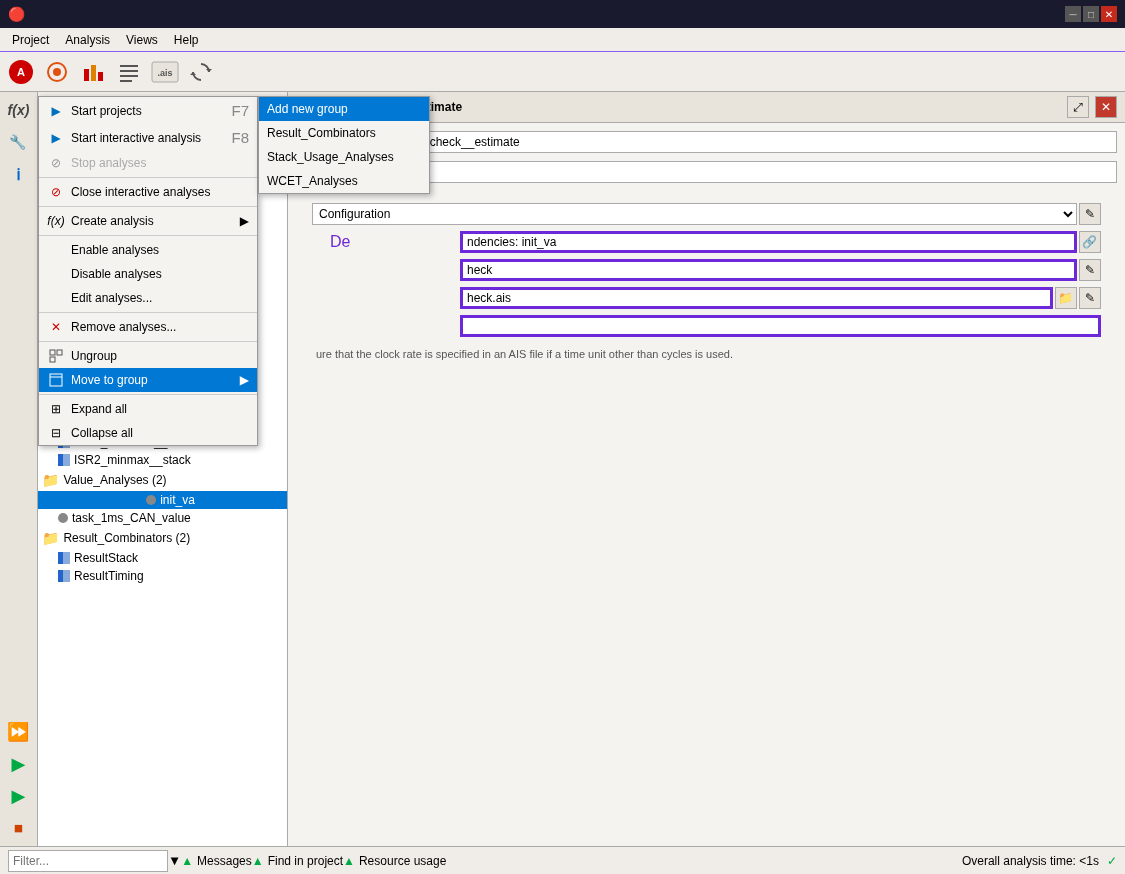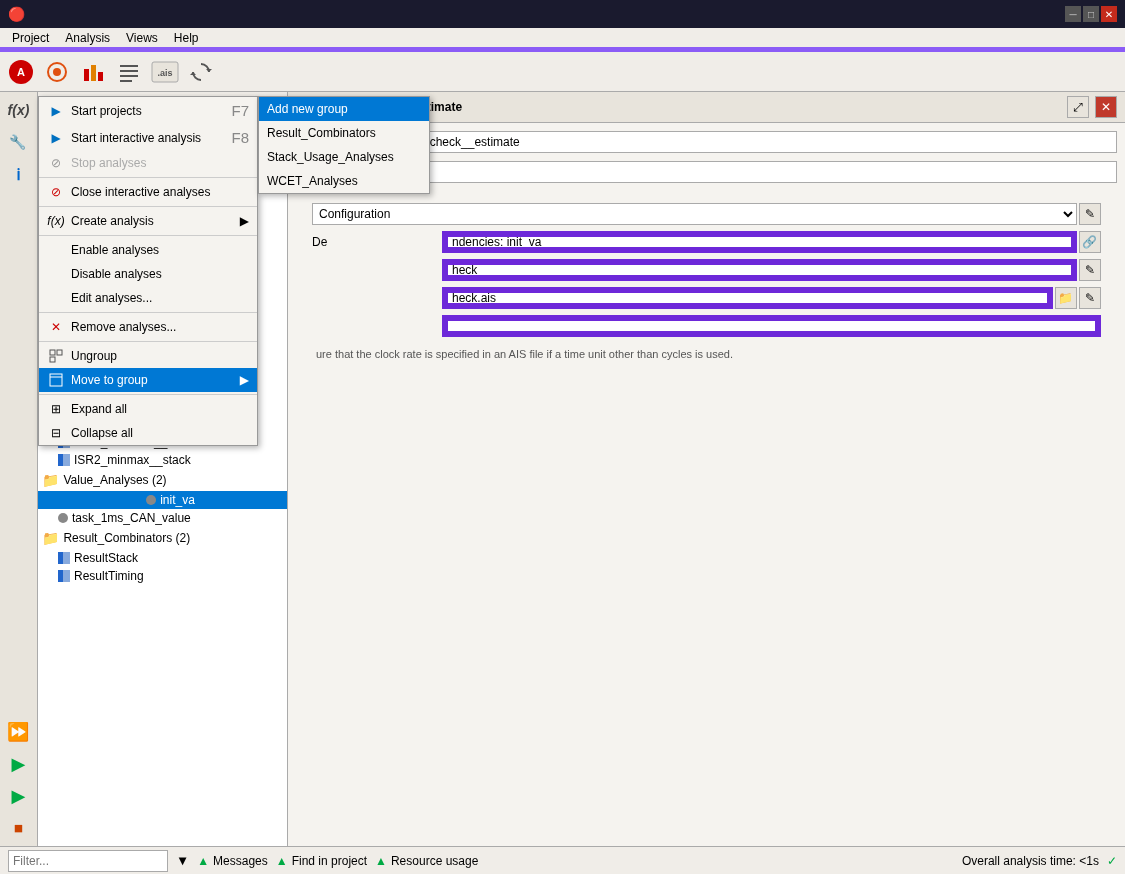--- a/index.html
+++ b/index.html
@@ -28,21 +28,21 @@
       display: flex; align-items: center; justify-content: center;
     }
 
     
     #menubar {
       background: #f0ede8;
       height: 24px;
       display: flex;
       align-items: center;
       padding: 0 4px;
-      border-bottom: 5px solid #8b5cf6;
+      border-bottom: 1px solid #8b5cf6;
     }
     .menu-item {
       padding: 2px 8px;
       font-size: 12px;
       cursor: pointer;
       color: #000;
     }
 
     
     #toolbar {
@@ -181,29 +181,30 @@
     }
 
     
     .section-row {
       display: flex;
       align-items: center;
       margin-bottom: 6px;
       padding: 0 4px;
     }
     .section-label {
-      font-size: 12px;
-      color: #000000;
+      font-size: 16px;
+      color: #6d28d9;
       width: 130px;
       flex-shrink: 0;
+      margin-left: 18px;
     }
     .section-input {
       flex: 1;
       height: 22px;
-      border: 6px solid #6d28d9;
+      border: 3px solid #6d28d9;
       padding: 0 4px;
       font-size: 12px;
       background: #fff;
     }
     .section-select {
       flex: 1;
       height: 22px;
       border: 1px solid #aaa;
       padding: 0 2px;
       font-size: 12px;
@@ -228,21 +229,20 @@
     }
 
     
     #statusbar {
       height: 28px;
       background: #f0ede8;
       border-top: 1px solid #aaa;
       display: flex;
       align-items: center;
       padding: 0 8px;
-      gap: 8px;
       font-size: 12px;
     }
     .status-btn {
       display: flex;
       align-items: center;
       gap: 4px;
       cursor: pointer;
       color: #000;
     }
     #filter-box {

